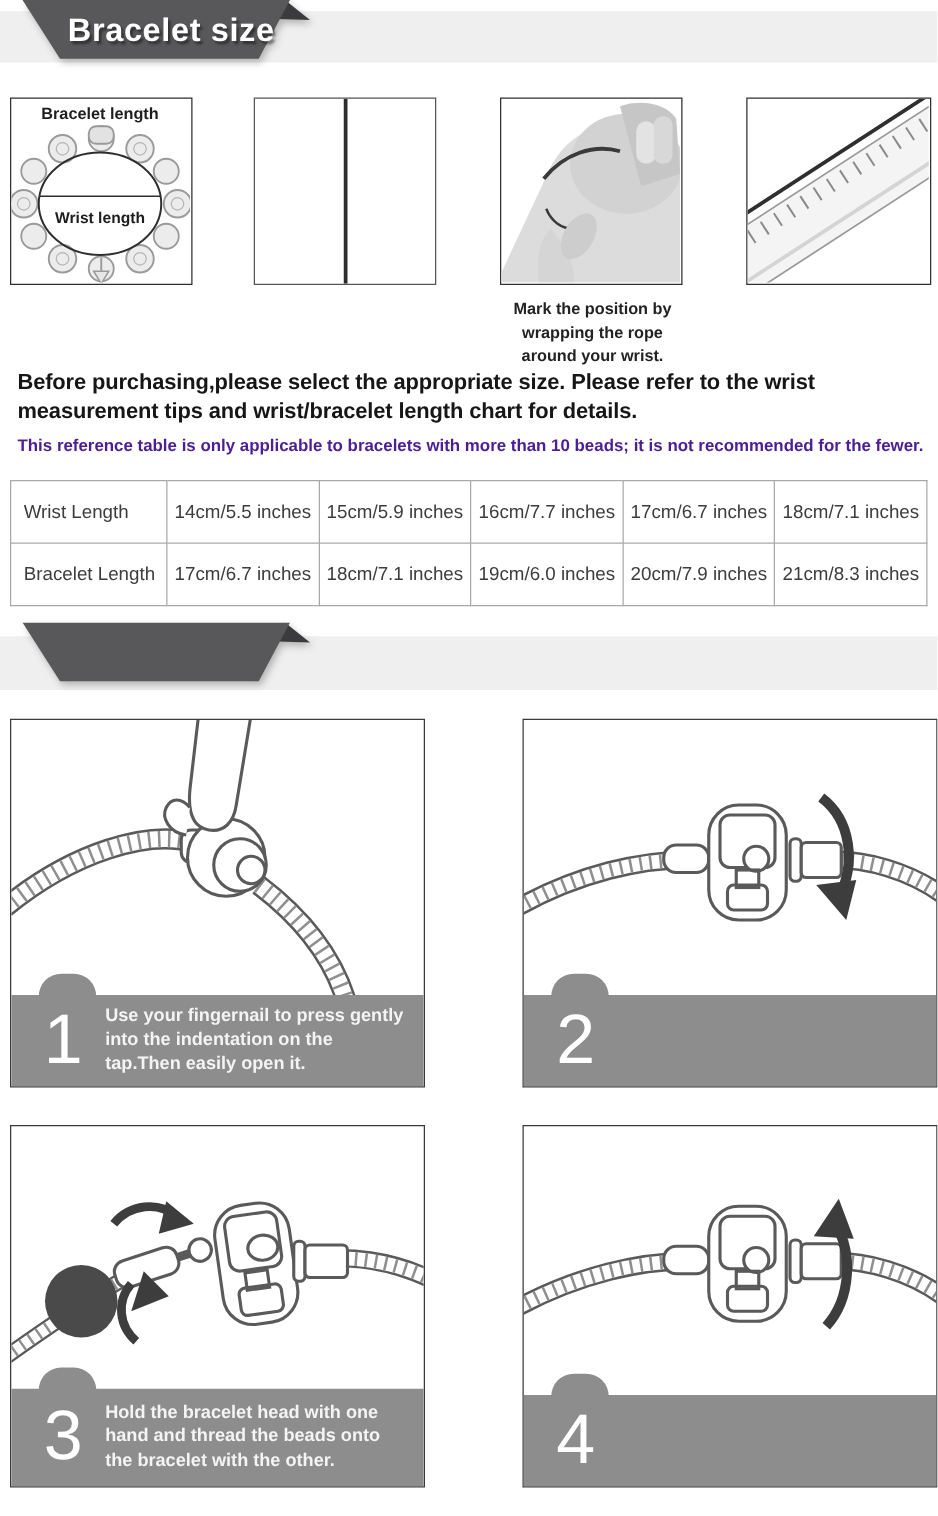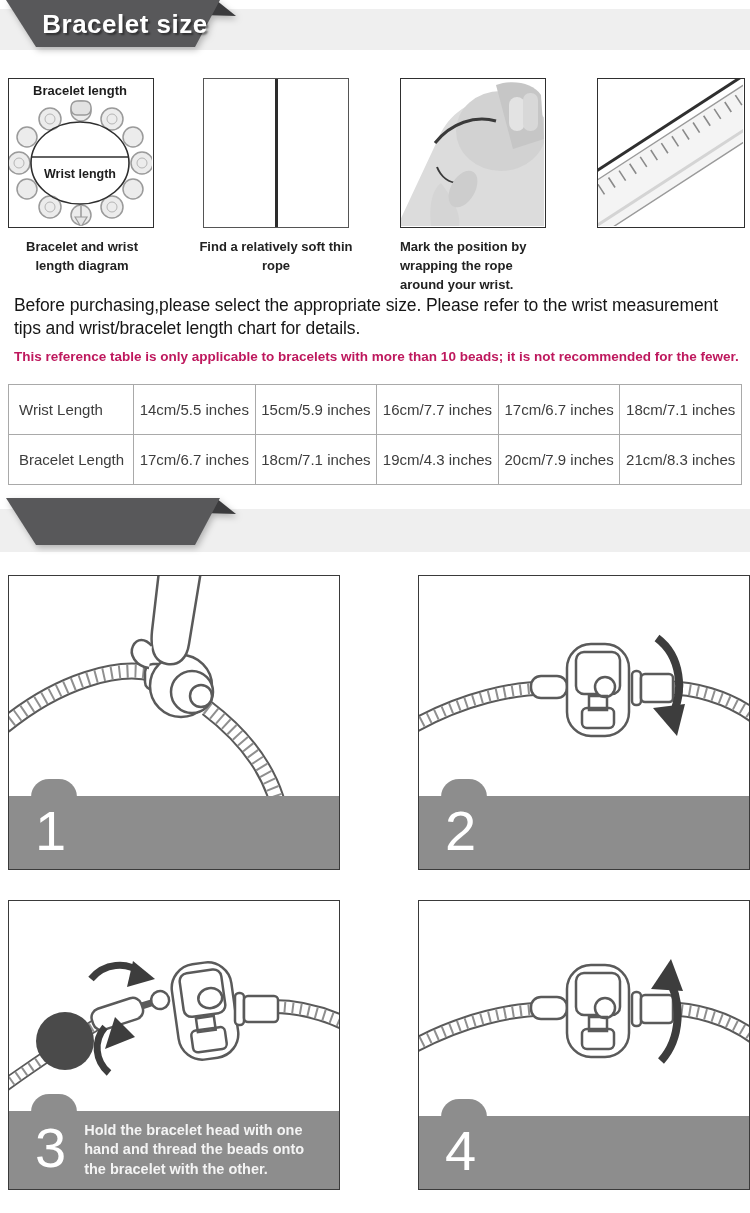--- a/index.html
+++ b/index.html
@@ -6,44 +6,44 @@
   body{
     width:750px;height:1213px;position:relative;background:#ffffff;
     font-family:"Liberation Sans","DejaVu Sans",sans-serif;
     -webkit-font-smoothing:antialiased;overflow:hidden;
   }
   .abs{position:absolute;}
   
   .band{left:0;width:750px;background:#efefef;}
   .band1{top:9px;height:41px;}
   .band2{top:509px;height:43px;}
-  .ribbon{left:0;width:240px;height:62px;filter:drop-shadow(2px 3px 3px rgba(0,0,0,.25));}
+  .ribbon{left:12px;width:240px;height:62px;filter:drop-shadow(2px 3px 3px rgba(0,0,0,.25));}
   .ribbon svg{display:block;}
   .ribbon .ribbon-label{
     position:absolute;left:40px;top:9px;width:170px;text-align:center;
     color:#ffffff;font-size:26px;font-weight:bold;letter-spacing:.5px;
     text-shadow:2px 2px 2px rgba(0,0,0,.45);
   }
   .ribbon1{top:0;}
   .ribbon2{top:498px;}
   
   .tip-col{top:78px;width:148px;}
   .tip-box{position:relative;width:146px;height:150px;border:1.5px solid #2f2f2f;background:#ffffff;box-sizing:border-box;overflow:hidden;}
   .tip-caption{margin-top:10px;font-size:13px;font-weight:bold;color:#222222;line-height:1.45;}
   .cap-center{text-align:center;}
-  .cap-left{text-align:left;}
+  .cap-left{text-align:center;}
   .col1{left:8px;}  .col2{left:203px;} .col3{left:400px;} .col4{left:597px;}
   .rope-line{position:absolute;left:50%;top:0;width:3px;height:100%;background:#2c2c2c;transform:translateX(-1px);}
   
   .intro{
-    top:294px;left:14px;width:726px;font-size:17.5px;font-weight:normal;color:#161616;
+    top:294px;left:14px;width:726px;font-size:17.5px;font-weight:bold;color:#161616;
     line-height:1.32;letter-spacing:-0.1px;
   }
   .note{
-    top:349px;left:14px;width:726px;font-size:13.5px;font-weight:bold;color:#be185d;
+    top:349px;left:14px;width:726px;font-size:13.5px;font-weight:bold;color:#4c1d95;
   }
   
   .size-table{top:384px;left:8px;width:734px;border-collapse:collapse;table-layout:fixed;background:#ffffff;}
   .size-table td{
     border:1px solid #a9a9a9;height:49px;font-size:15px;color:#3d3d3d;
     text-align:center;padding:0 2px;
   }
   .size-table td.rowhead{text-align:left;padding-left:10px;width:112px;}
   
   .step-panel{width:332px;background:#ffffff;border:1.5px solid #3a3a3a;box-sizing:border-box;overflow:hidden;}
@@ -108,28 +108,26 @@
       </g>
       <rect x="62" y="22" width="20" height="14" rx="6" fill="#e2e2e2" stroke="#9a9a9a" stroke-width="1.5"></rect>
       <line x1="72" y1="141" x2="72" y2="127" stroke="#9a9a9a" stroke-width="1.5"></line>
       <path d="M66,138 l6,10 l6,-10 z" fill="#e6e6e6" stroke="#9a9a9a" stroke-width="1.2"></path>
       <ellipse cx="71" cy="84" rx="49" ry="41" fill="none" stroke="#2e2e2e" stroke-width="1.6"></ellipse>
       <line x1="23" y1="78" x2="119" y2="78" stroke="#2e2e2e" stroke-width="1.3"></line>
       <text x="71" y="16" text-anchor="middle" font-size="13" font-weight="bold" fill="#1d1d1d">Bracelet length</text>
       <text x="71" y="99" text-anchor="middle" font-size="12.5" font-weight="bold" fill="#1d1d1d">Wrist length</text>
     </svg>
   </div>
-  <div class="tip-caption cap-center">Bracelet and wrist length diagram</div>
 </div>
 
 <div class="abs tip-col col2">
   <div class="tip-box" style="border-color:#555;">
     <div class="rope-line"></div>
   </div>
-  <div class="tip-caption cap-center" style="width:168px;margin-left:-11px;">Find a relatively soft thin rope</div>
 </div>
 
 <div class="abs tip-col col3">
   <div class="tip-box">
     <svg width="143" height="147" viewBox="0 0 143 147">
       <path d="M-5,150 L38,58 C50,30 80,14 108,22 L143,38 L143,147 L-5,147 Z" fill="#dcdcdc"></path>
       <ellipse cx="100" cy="52" rx="45" ry="40" fill="#d2d2d2"></ellipse>
       <path d="M95,6 C112,0 132,4 140,16 L143,60 L112,70 Z" fill="#c6c6c6"></path>
       <rect x="108" y="18" width="16" height="34" rx="8" fill="#e3e3e3"></rect>
       <rect x="122" y="14" width="15" height="38" rx="7" fill="#d8d8d8"></rect>
@@ -165,21 +163,21 @@
       <td>14cm/5.5 inches</td>
       <td>15cm/5.9 inches</td>
       <td>16cm/7.7 inches</td>
       <td>17cm/6.7 inches</td>
       <td>18cm/7.1 inches</td>
     </tr>
     <tr>
       <td class="rowhead">Bracelet Length</td>
       <td>17cm/6.7 inches</td>
       <td>18cm/7.1 inches</td>
-      <td>19cm/4.3 inches</td>
+      <td>19cm/6.0 inches</td>
       <td>20cm/7.9 inches</td>
       <td>21cm/8.3 inches</td>
     </tr>
   </tbody>
 </table>
 
 <div class="abs band band2"></div>
 
 <div class="abs ribbon ribbon2">
   <svg width="240" height="50" viewBox="0 0 240 50">
@@ -202,20 +200,21 @@
     <circle cx="172" cy="110" r="31" fill="#ffffff" stroke="#5a5a5a" stroke-width="2.5"></circle>
     <circle cx="183" cy="116" r="21" fill="#ffffff" stroke="#5a5a5a" stroke-width="2.5"></circle>
     <circle cx="192" cy="120" r="11" fill="#ffffff" stroke="#5a5a5a" stroke-width="2.5"></circle>
     <g>
       <path d="M150,-5 L143,55 C141,75 146,86 158,88 C170,90 178,82 180,68 L192,-5 Z" fill="#ffffff" stroke="#5a5a5a" stroke-width="2.5"></path>
       <path d="M143,70 C136,62 128,62 124,70 C120,78 126,90 140,92" fill="#ffffff" stroke="#5a5a5a" stroke-width="2.5"></path>
     </g>
   </svg>
   <div class="step-bar">
     <span class="step-num">1</span>
+    <span class="step-text">Use your fingernail to press gently into the indentation on the tap.Then easily open it.</span>
   </div>
 </div>
 
 <div class="abs step-panel p-r1 p-c2">
   <svg class="step-art" viewBox="0 0 330 220">
     <g fill="none">
       <path d="M-5,150 C45,122 95,112 128,112" stroke="#5a5a5a" stroke-width="15"></path>
       <path d="M-5,150 C45,122 95,112 128,112" stroke="#ffffff" stroke-width="11"></path>
       <path d="M-5,150 C45,122 95,112 128,112" stroke="#8f8f8f" stroke-width="11" stroke-dasharray="2 6"></path>
       <path d="M238,112 C275,110 310,122 335,140" stroke="#5a5a5a" stroke-width="15"></path>

